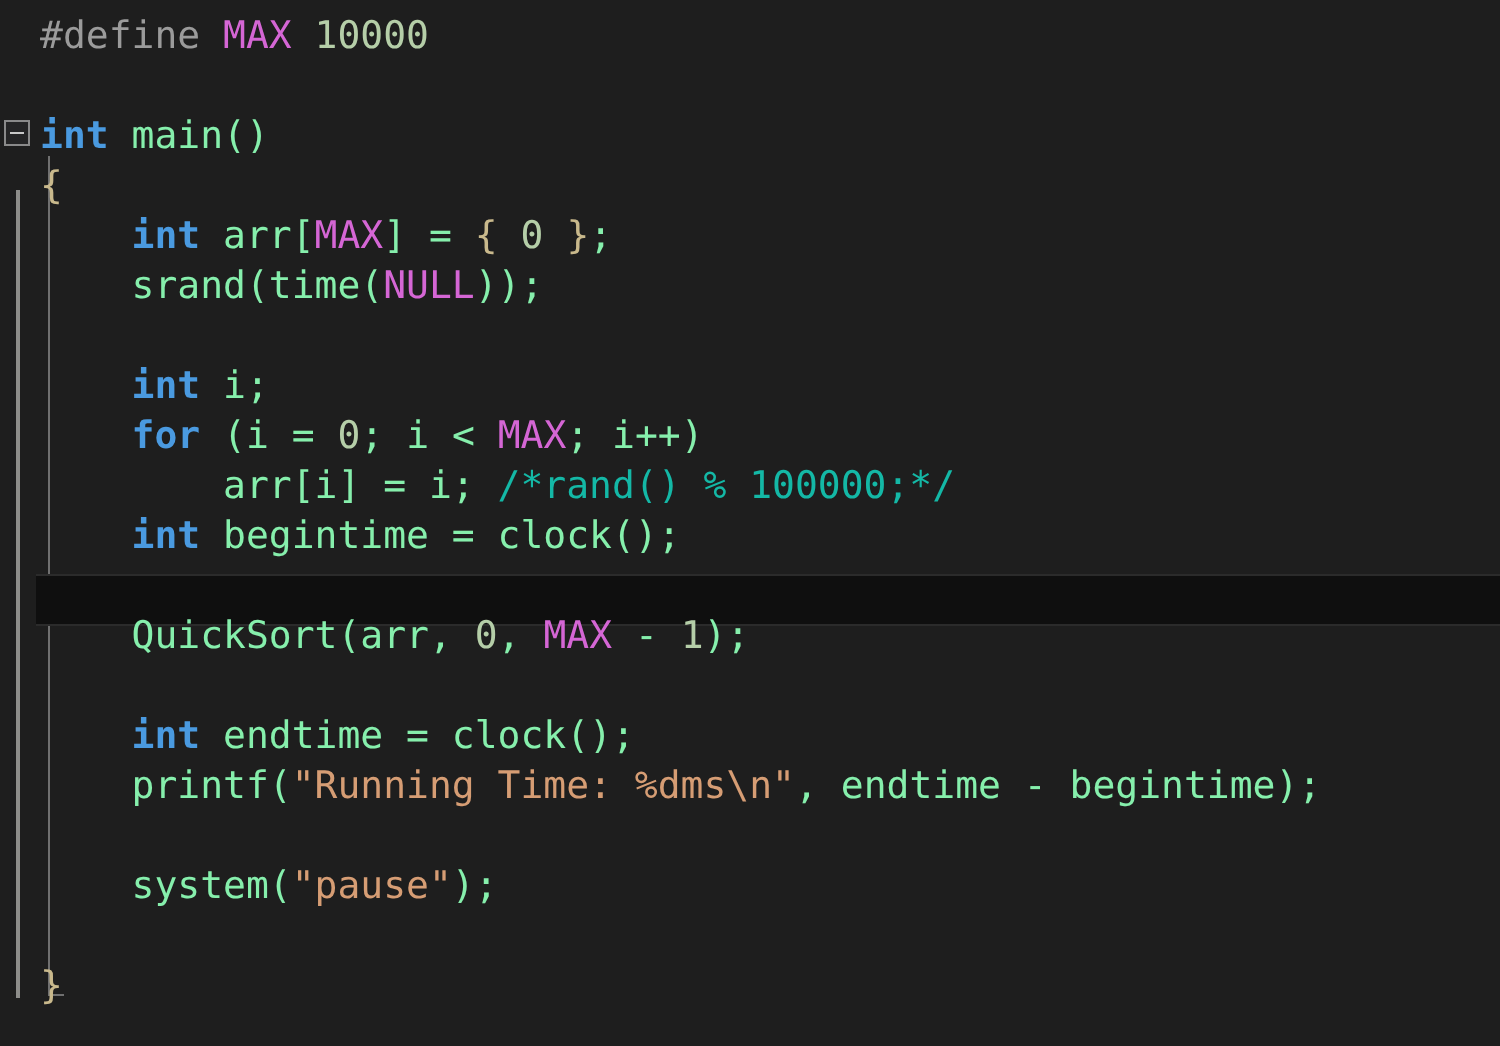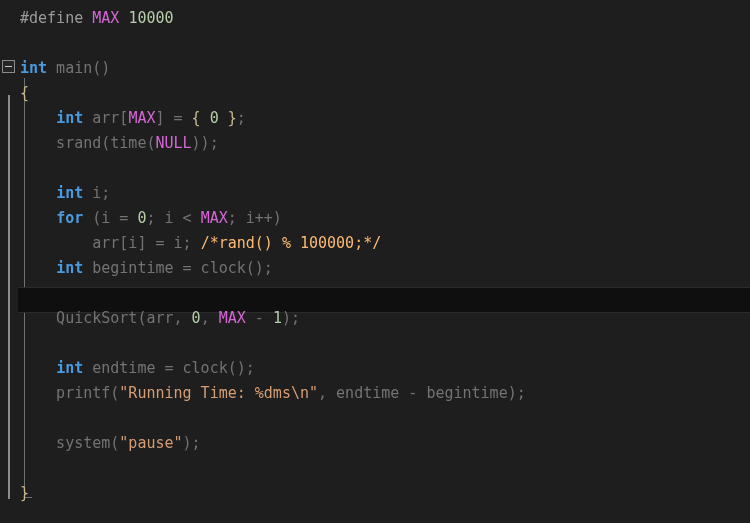--- a/index.html
+++ b/index.html
@@ -88,40 +88,40 @@
     box-sizing: border-box;
   }
 
   
   .code {
     position: absolute;
     left: 0;
     top: 0;
     width: 750px;
     padding-top: 6px;
-    font-size: 15px;
+    font-size: 19px;
     line-height: 25px;
     white-space: pre;
     color: #d4d4d4;
   }
   .line {
     height: 25px;
     padding-left: 20px;
     white-space: pre;
   }
 
   
   .t-pre      { color: #9b9b9b; }
   .t-kw       { color: #4a9ae0; font-weight: bold; }
   .t-macro    { color: #d566d5; }
   .t-num      { color: #b5cea8; }
   .t-plain    { color: #d4d4d4; }
-  .t-ident    { color: #737373; margin-top: 8px; }
+  .t-ident    { color: #86efac; margin-top: 8px; }
   .t-str      { color: #d69d74; }
-  .t-comment  { color: #fdba74; }
+  .t-comment  { color: #14b8a6; }
   .t-brace    { color: #c9b98c; }
 </style>
 </head>
 <body>
 
 <div id="editor">
 
   <div class="gutter">
     <div class="change-bar"></div>
     <div class="fold-box"></div>

